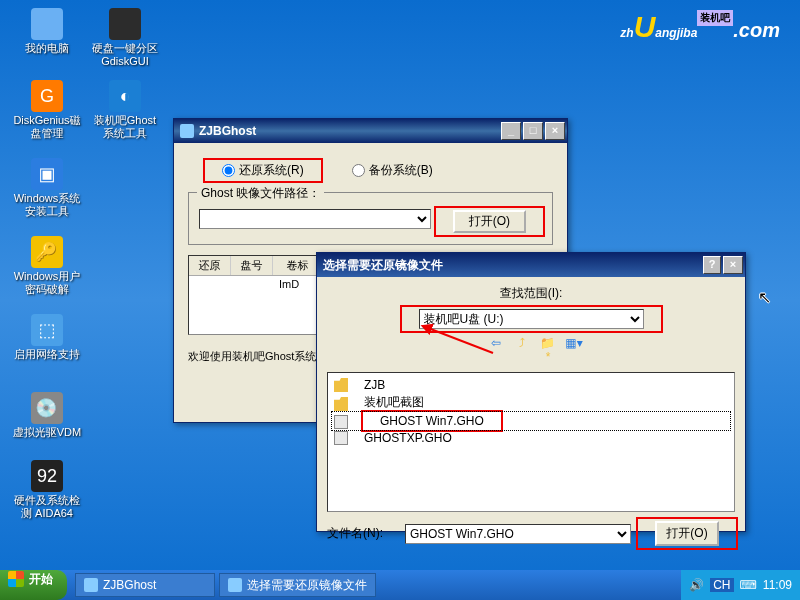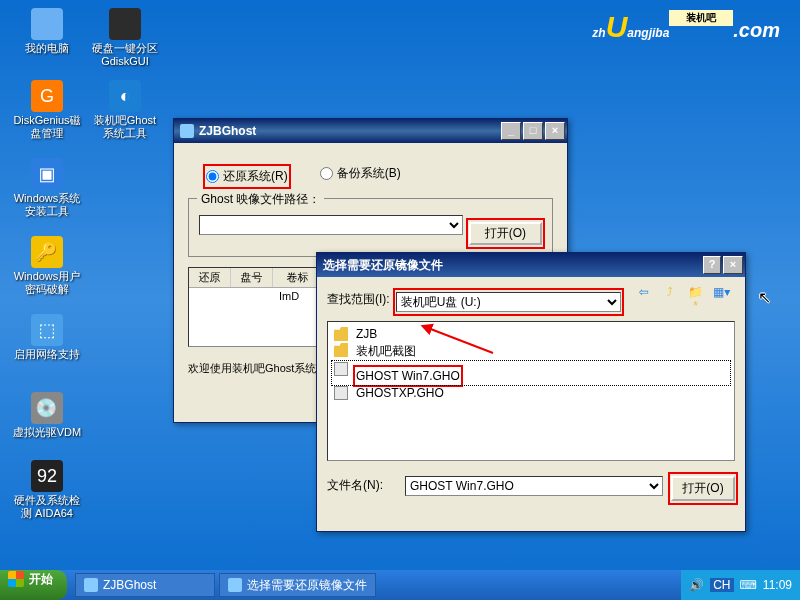--- a/index.html
+++ b/index.html
@@ -8,21 +8,21 @@
 
 .desktop { position: absolute; top: 0; left: 0; width: 100%; height: 570px; }
 .dicon { position: absolute; width: 70px; text-align: center; color: white; cursor: pointer; }
 .dicon .ic { width: 32px; height: 32px; margin: 0 auto 2px; background: #666; border-radius: 4px; display:flex;align-items:center;justify-content:center;font-size:18px; }
 .dicon .lbl { font-size: 11px; text-shadow: 1px 1px 2px #000; line-height: 13px; }
 
 
 .watermark { position: absolute; top: 10px; right: 20px; color: white; font-size: 24px; font-weight: bold; font-style: italic; }
 .watermark .U { color: #ffd400; font-size:30px; }
 .watermark .com { font-size: 20px; }
-.watermark .badge { display:inline-block; background:#fef9c3; color:#000; font-size:10px; padding:1px 17px; vertical-align:top; font-style:normal;}
+.watermark .badge { display:inline-block; background:#c4b5fd; color:#000; font-size:10px; padding:1px 3px; vertical-align:top; font-style:normal;}
 
 
 .taskbar { position: absolute; bottom: 0; left: 0; right: 0; height: 30px; background: linear-gradient(to bottom, #2b7de0, #1a5fb8); display: flex; align-items: center; }
 .start { height: 30px; padding: 0 14px 12px 8px; background: linear-gradient(to bottom, #4fa83b, #2e7a1f); color: white; font-weight: bold; display: flex; align-items: center; border-radius: 0 10px 10px 0; }
 .start .winlogo { width:16px;height:16px;background:conic-gradient(#f25022 0 25%,#7fba00 0 50%,#00a4ef 0 75%,#ffb900 0);margin-right:5px;border-radius:2px;}
 .tb-btn { height: 24px; margin: 0 2px; padding: 0 8px; background: #3a7dd0; border: 1px solid #1f5a9e; color: white; display: flex; align-items: center; min-width: 140px; }
 .tb-btn .ic { width:14px;height:14px;background:#8cf;margin-right:5px;border-radius:2px;}
 .tray { margin-left: auto; height: 30px; background: #1a9fe0; display: flex; align-items: center; padding: 0 8px; color: white; gap:6px; }
 
 
@@ -31,43 +31,43 @@
 .titlebar .ticon { width:14px;height:14px;background:#8cf;margin-right:5px;border-radius:2px;}
 .titlebar .spacer { flex: 1; }
 .winbtn { width: 20px; height: 18px; background: #c0c0c0; border: 1px solid #fff; border-right-color:#404040;border-bottom-color:#404040; margin-left: 2px; text-align: center; line-height: 14px; font-family: Arial; font-size: 11px; cursor:pointer; }
 
 
 #w1 { left: 173px; top: 118px; width: 395px; height: 305px; }
 #w1 .body { padding: 10px 14px; }
 .radio-row { margin: 8px 0 12px 18px; display:flex; gap:32px; }
 .radio-opt { display:flex;align-items:center;gap:4px; cursor:pointer; }
 .radio-opt input { margin:0; }
-.redbox { outline: 2px solid #e00; outline-offset: 1px; padding:1px 0;margin-top:6px; }
+.redbox { outline: 2px solid #e00; outline-offset: 1px; padding:1px 16px; }
 .fieldset { border: 1px solid #888; padding: 10px; position: relative; }
 .fieldset .legend { position: absolute; top: -8px; left: 8px; background: #ece9d8; padding: 0 4px; }
 .path-row { display:flex; gap:6px; margin-top:6px;}
 .path-row select { flex:1; height:20px; background:#fff; border:1px inset #888;}
 .openbtn { padding: 1px 14px; background:#ece9d8; border:2px outset #fff; cursor:pointer; }
 .table { margin-top:10px; border:1px inset #888; background:#fff; height:80px; }
 .table .hdr { display:flex; background:#ece9d8; border-bottom:1px solid #aaa;}
 .table .hdr div { padding:2px 6px; border-right:1px solid #ccc; font-size:11px;text-align:center;}
 .table .row { display:flex; }
 .table .row div { padding:2px 6px; font-size:11px;}
 .welcome { margin-top:14px; font-size:11px; }
 
 
 #w2 { left: 316px; top: 252px; width: 430px; height: 280px; }
 #w2 .titlebar { background: linear-gradient(to bottom, #0a246a, #2f5fa8); }
 #w2 .body { padding: 8px 10px; }
-.lookin { display:flex; align-items:center; gap:6px; }
+.lookin { display:flex; align-items:center; gap:6px;flex-direction:column; }
 .lookin select { width: 225px; height:20px; background:#fff; border:1px inset #888;}
 .navicons { display:flex; gap:8px; margin-left:8px; }
 .navicons span { cursor:pointer; width:18px; text-align:center; }
 .filelist { margin-top:8px; background:#fff; border:1px inset #888; height:140px; padding:4px; }
-.fitem { display:flex; align-items:flex-start; gap:8px; padding:1px 2px; cursor:pointer; }
+.fitem { display:flex; align-items:flex-end; gap:16px; padding:1px 2px; cursor:pointer; }
 .fitem .fic { width:14px;height:14px; display:inline-block;}
 .fic.folder { background:#f0c040; clip-path: polygon(0 20%,40% 20%,50% 0,100% 0,100% 100%,0 100%);}
 .fic.file { background:#e8e8e8; border:1px solid #888;}
 .fitem.sel { outline:1px dotted #000; }
 .bottom { display:flex; margin-top:8px; gap:8px; align-items:center;}
 .bottom label { width:70px; }
 .bottom select { flex:1; height:20px; background:#fff; border:1px inset #888;}
 .dlgbtn { width:64px; padding:2px 0; background:#ece9d8; border:2px outset #fff; cursor:pointer; text-align:center;}
 
 

